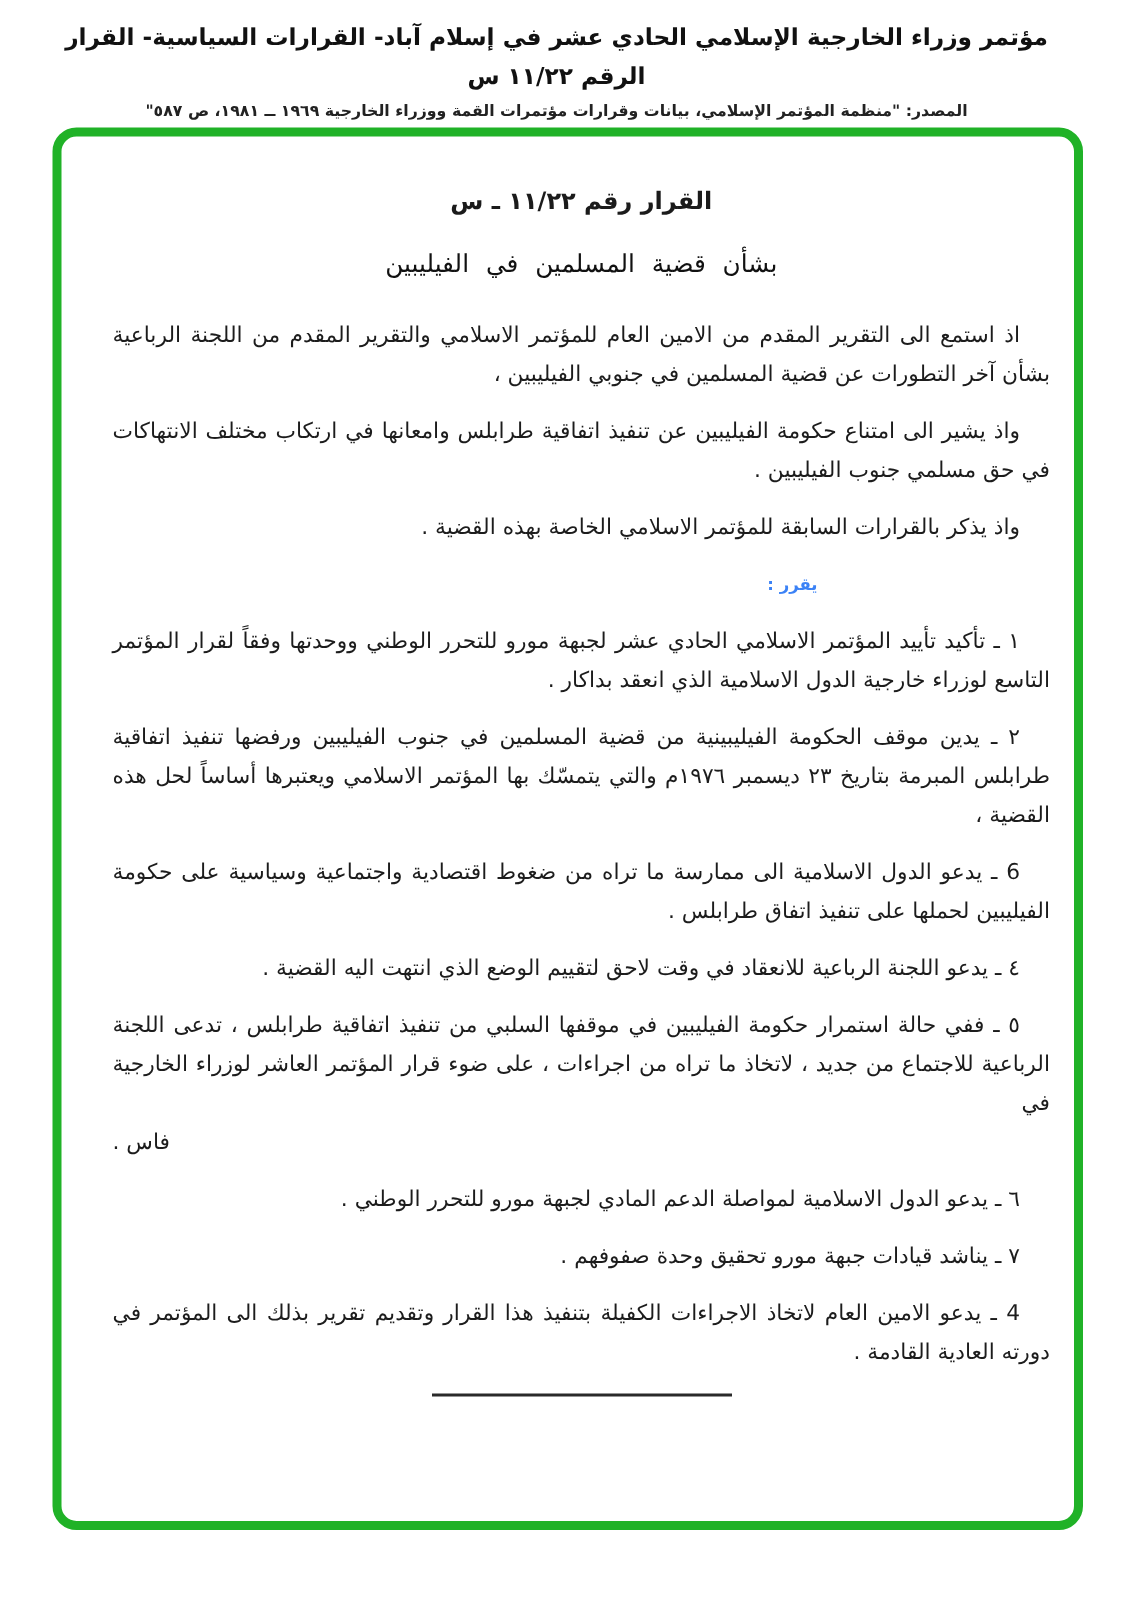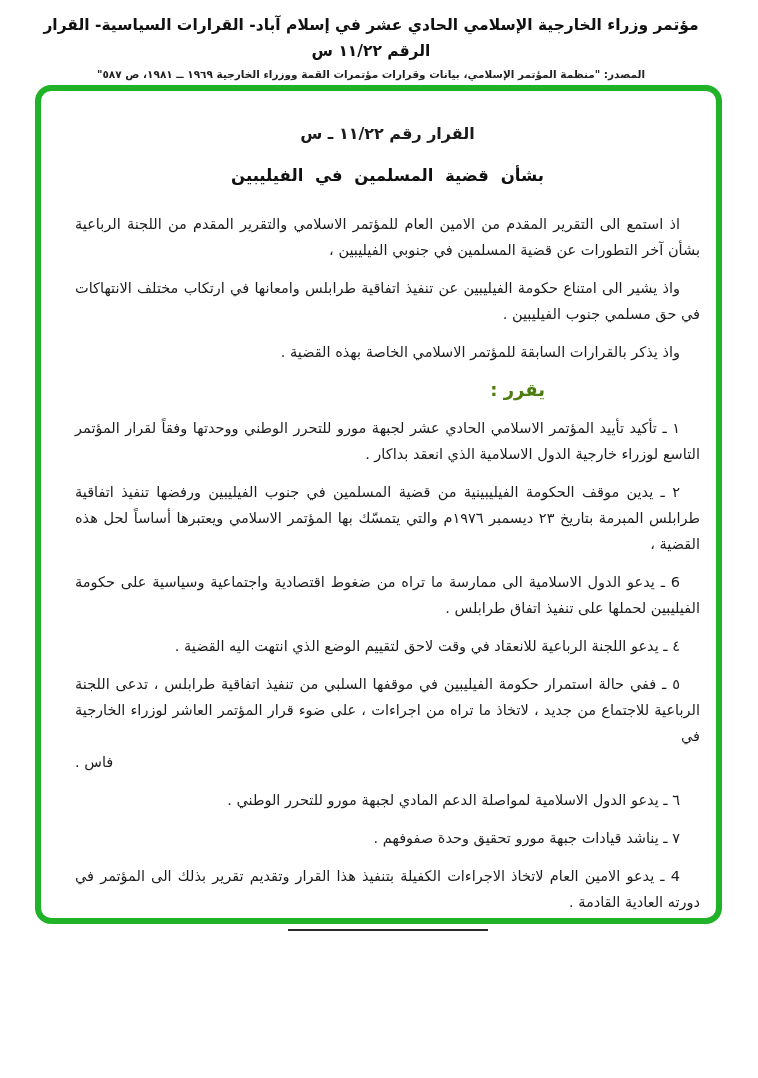--- a/index.html
+++ b/index.html
@@ -34,21 +34,21 @@
     font-weight: bold;
     color: #222;
     line-height: 20px;
     padding: 0 70px;
   }
   .green-frame {
     position: absolute;
     left: 35px;
     top: 85px;
     width: 687px;
-    height: 839px;
+    height: 935px;
     border: 6px solid #20b227;
     border-radius: 16px;
     background: #ffffff;
   }
   .frame-content {
     position: absolute;
     top: 30px;
     left: 0;
     right: 0;
     bottom: 10px;
@@ -59,21 +59,21 @@
     text-align: center;
     font-size: 16px;
     font-weight: bold;
     color: #1b1b1b;
     line-height: 26px;
     margin-bottom: 16px;
   }
   .res-subject {
     text-align: center;
     font-size: 16.5px;
-    font-weight: bold;
+    font-weight: normal;
     color: #111;
     line-height: 26px;
     word-spacing: 6px;
     margin-bottom: 22px;
   }
   .body-text { direction: rtl; }
   .para {
     font-size: 14.5px;
     line-height: 26px;
     text-align: justify;
@@ -83,26 +83,26 @@
     margin-bottom: 12px;
   }
   .para.no-gap { margin-bottom: 0; }
   .para.tail {
     text-indent: 0;
     text-align: center;
     text-align-last: left;
     margin-bottom: 12px;
   }
   .resolves {
-    font-size: 18px;
+    font-size: 11px;
     line-height: 26px;
     text-align: right;
     padding-right: 155px;
     font-weight: bold;
-    color: #4d7c0f;
+    color: #3b82f6;
     margin-bottom: 12px;
   }
   .footer-rule {
     width: 200px;
     height: 0;
     border-top: 2px solid #2a2a2a;
     margin: 14px auto 0 auto;
   }
 </style>
 </head>

